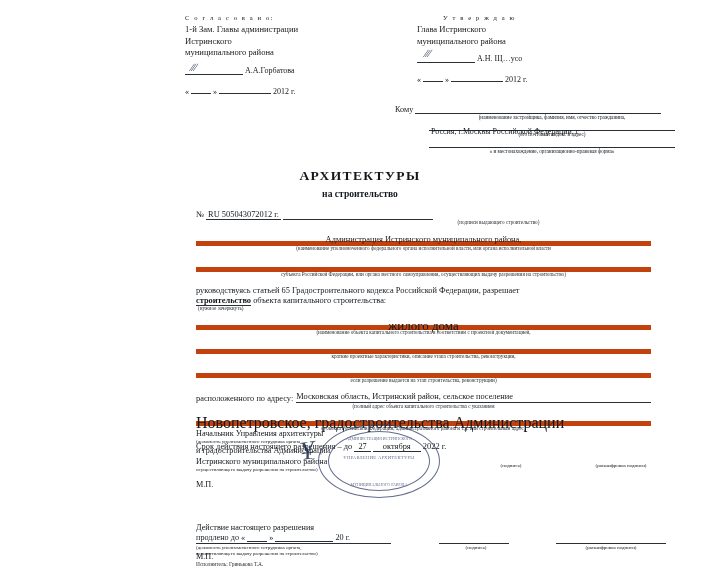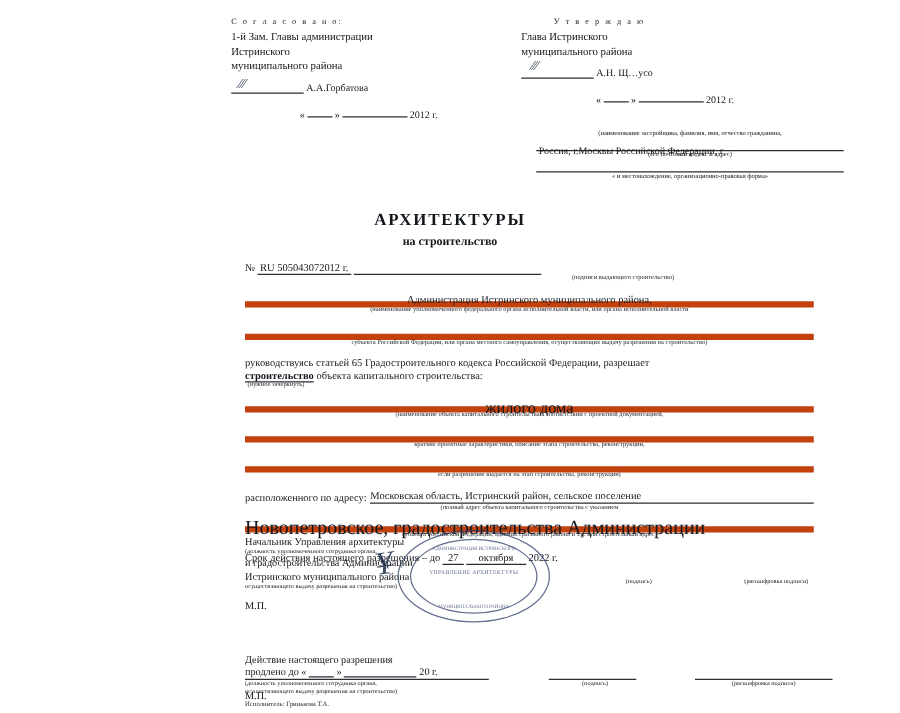--- a/index.html
+++ b/index.html
@@ -21,21 +21,21 @@
   }
 
   
   .top { position: absolute; top: 14px; left: 0; width: 720px; height: 90px; }
   .col-left  { position: absolute; left: 185px; top: 0; width: 220px; }
   .col-right { position: absolute; left: 405px; top: 0; width: 230px; margin-left: 12px; }
   .approve-title { font-size: 6.6px; letter-spacing: 1.6px; margin-bottom: 3px; }
   .org { font-size: 8.6px; line-height: 1.35; }
   .sig-row { margin-top: 6px; font-size: 8px; position: relative; height: 16px; }
   .sig-row .su { display:inline-block; width: 58px; border-bottom:1px solid #2a2f35; height:10px; vertical-align: bottom; }
-  .date-row { margin-top: 4px; font-size: 8px; text-align: center; }
+  .date-row { margin-top: 4px; font-size: 8px; }
   .date-row .d1 { display:inline-block; width: 20px; border-bottom:1px solid #2a2f35; height:9px; }
   .date-row .d2 { display:inline-block; width: 52px; border-bottom:1px solid #2a2f35; height:9px; }
 
   .scribble { font-family: "Liberation Serif", serif; font-style: italic; font-size: 11px; color:#1d2b4a; position:absolute; }
 
   
   .komu { position: absolute; top: 104px; left: 395px; width: 285px; }
   .komu-row { font-size: 8.2px; }
   .komu-line { display:inline-block; width: 246px; border-bottom:1px solid #2a2f35; height: 10px; vertical-align: bottom;}
   .komu-cap { font-size: 5.2px; text-align: center; width: 246px; margin-left: 34px; line-height:1.2; }
@@ -141,20 +141,24 @@
         <span>«</span>
         <span class="d1"></span>
         <span>»</span>
         <span class="d2"></span>
         <span>2012 г.</span>
       </div>
     </div>
   </div>
 
   <div class="komu">
+    <div class="komu-row">
+      <span>Кому</span>
+      <span class="komu-line"></span>
+    </div>
     <div class="komu-cap">(наименование застройщика, фамилия, имя, отчество гражданина,</div>
     <div class="komu-line2">
       <span class="komu-fill">Россия, г.Москвы Российской Федерации, г</span>
     </div>
     <div class="komu-cap">(его почтовый индекс и адрес)</div>
     <div class="komu-line2"></div>
     <div class="komu-cap">« и местонахождение, организационно-правовая форма»</div>
   </div>
 
   <div class="title">

